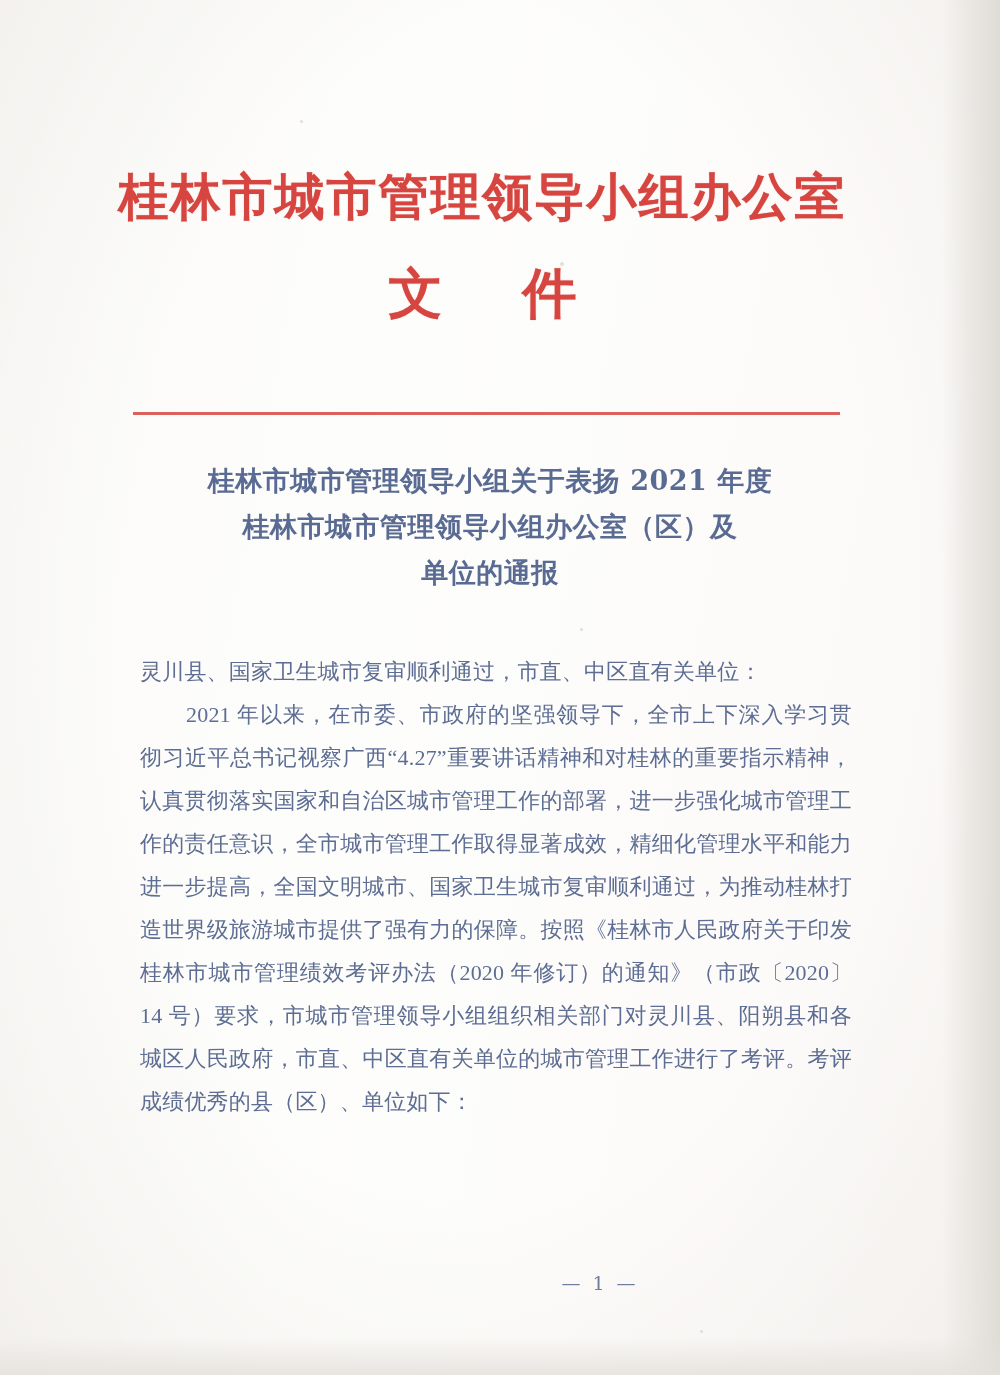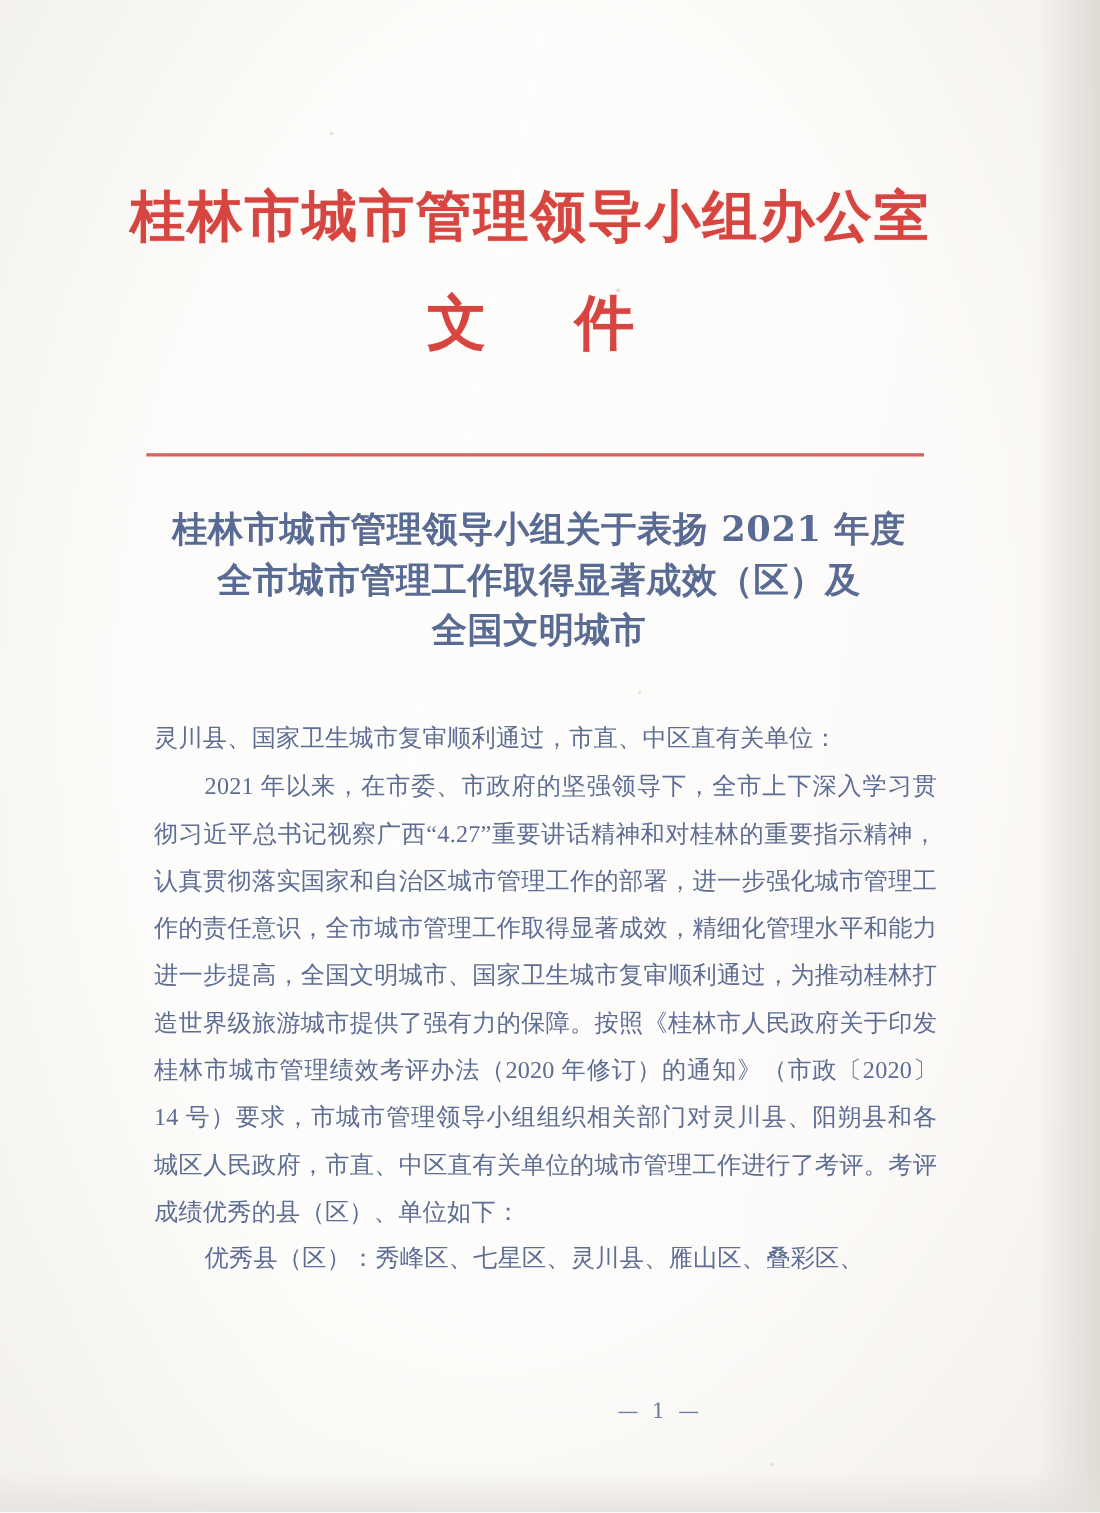--- a/index.html
+++ b/index.html
@@ -94,21 +94,21 @@
   
   #doc-title {
     position: absolute;
     top: 458px;
     left: 120px;
     width: 740px;
     text-align: center;
     color: #5a6b93;
     font-family: "DejaVu Serif", "Liberation Serif", serif;
     font-weight: bold;
-    font-size: 32px;
+    font-size: 27px;
     line-height: 46px;
     letter-spacing: 0.5px;
   }
   #doc-title .tl {
     display: block;
     white-space: nowrap;
   }
 
   
   #body-text {
@@ -173,28 +173,27 @@
 
     <div id="masthead">
       <div id="masthead-title">桂林市城市管理领导小组办公室</div>
       <div id="masthead-subtitle">文件</div>
     </div>
 
     <div id="masthead-rule"></div>
 
     <div id="doc-title">
       <span class="tl">桂林市城市管理领导小组关于表扬 2021 年度</span>
-      <span class="tl">全市城市管理工作取得显著成效（区）及</span>
-      <span class="tl">全国文明城市</span>
+      <span class="tl">桂林市城市管理领导小组办公室（区）及</span>
+      <span class="tl">单位的通报</span>
     </div>
 
     <div id="body-text">
       <span class="addressee">灵川县、国家卫生城市复审顺利通过，市直、中区直有关单位：</span>
       <span class="para">2021 年以来，在市委、市政府的坚强领导下，全市上下深入学习贯彻习近平总书记视察广西“4.27”重要讲话精神和对桂林的重要指示精神，认真贯彻落实国家和自治区城市管理工作的部署，进一步强化城市管理工作的责任意识，全市城市管理工作取得显著成效，精细化管理水平和能力进一步提高，全国文明城市、国家卫生城市复审顺利通过，为推动桂林打造世界级旅游城市提供了强有力的保障。按照《桂林市人民政府关于印发桂林市城市管理绩效考评办法（2020 年修订）的通知》（市政〔2020〕14 号）要求，市城市管理领导小组组织相关部门对灵川县、阳朔县和各城区人民政府，市直、中区直有关单位的城市管理工作进行了考评。考评成绩优秀的县（区）、单位如下：</span>
-      <span class="para-last">优秀县（区）：秀峰区、七星区、灵川县、雁山区、叠彩区、</span>
     </div>
 
     <div id="page-number">— 1 —</div>
 
   </div>
 
   <div class="speck" style="left:300px;top:120px;width:3px;height:3px;"></div>
   <div class="speck" style="left:560px;top:262px;width:4px;height:4px;"></div>
   <div class="speck" style="left:580px;top:628px;width:3px;height:3px;"></div>
   <div class="speck" style="left:700px;top:1330px;width:3px;height:3px;"></div>

